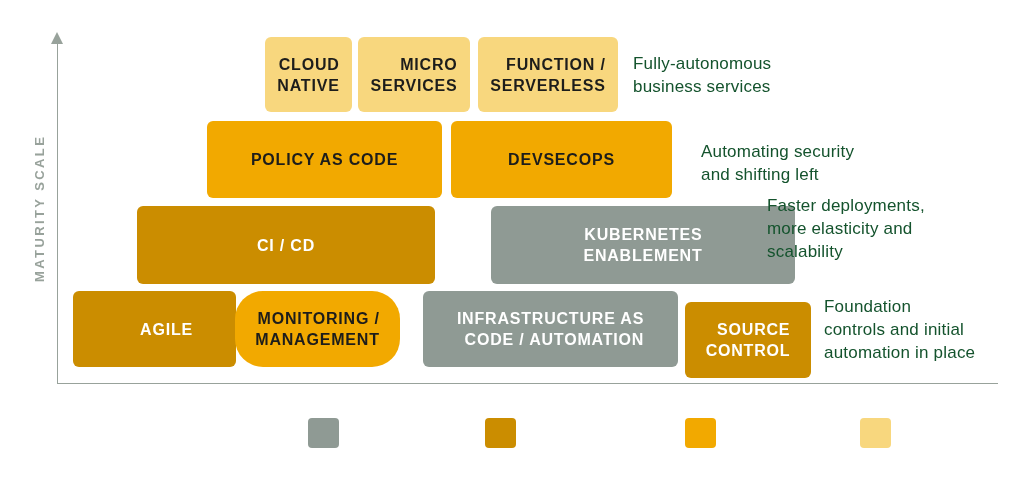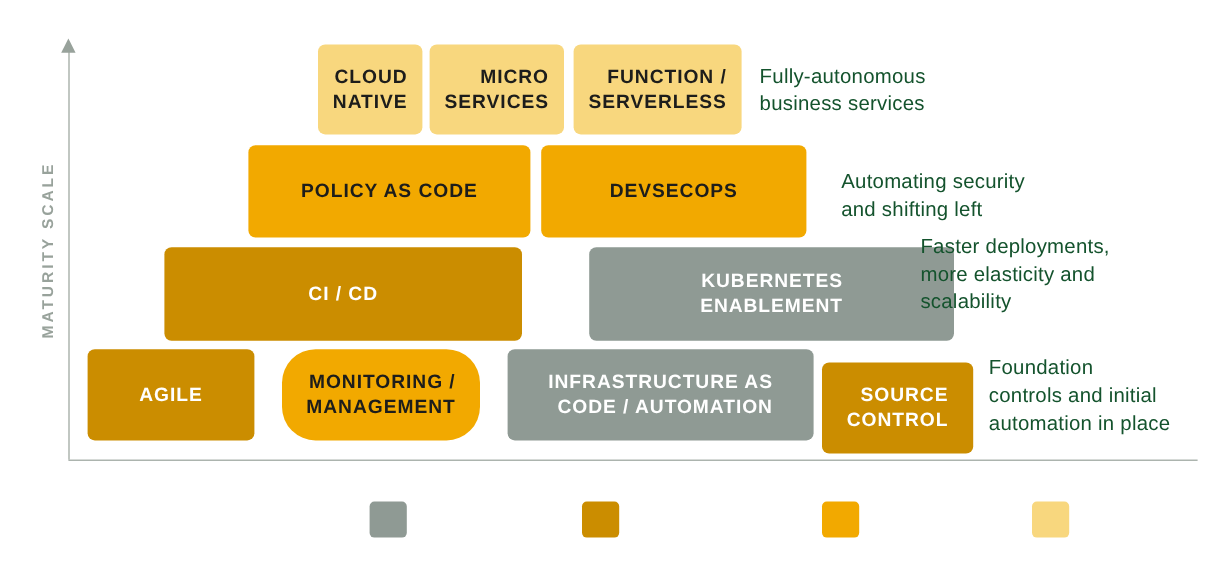--- a/index.html
+++ b/index.html
@@ -61,21 +61,21 @@
   <div class="annot" style="left:701px;top:140px;">Automating security
 and shifting left</div>
 
   <div class="box t-light" style="left: 137px; top: 206px; width: 298px; height: 78px; background: rgb(203, 141, 0);">CI / CD</div>
   <div class="box t-light" style="left: 449px; top: 206px; width: 304px; height: 78px; background: rgb(143, 154, 148); margin-left: 42px;">KUBERNETES
 ENABLEMENT</div>
   <div class="annot" style="left:767px;top:194px;">Faster deployments,
 more elasticity and
 scalability</div>
 
-  <div class="box t-light" style="left: 73px; top: 291px; width: 139px; height: 76px; background: rgb(203, 141, 0);">AGILE</div>
+  <div class="box t-light" style="left: 73px; top: 291px; width: 139px; height: 76px; background: rgb(203, 141, 0); padding-left: 24px;">AGILE</div>
   <div class="box t-dark" style="left: 235px; top: 291px; width: 165px; height: 76px; background: rgb(242, 169, 0); border-radius: 28px;">MONITORING /
 MANAGEMENT</div>
   <div class="box t-light" style="left: 423px; top: 291px; width: 255px; height: 76px; background: rgb(143, 154, 148);">INFRASTRUCTURE AS
 CODE / AUTOMATION</div>
   <div class="box t-light" style="left: 685px; top: 302px; width: 126px; height: 76px; background: rgb(203, 141, 0);">SOURCE
 CONTROL</div>
   <div class="annot" style="left:824px;top:295px;">Foundation
 controls and initial
 automation in place</div>
 

